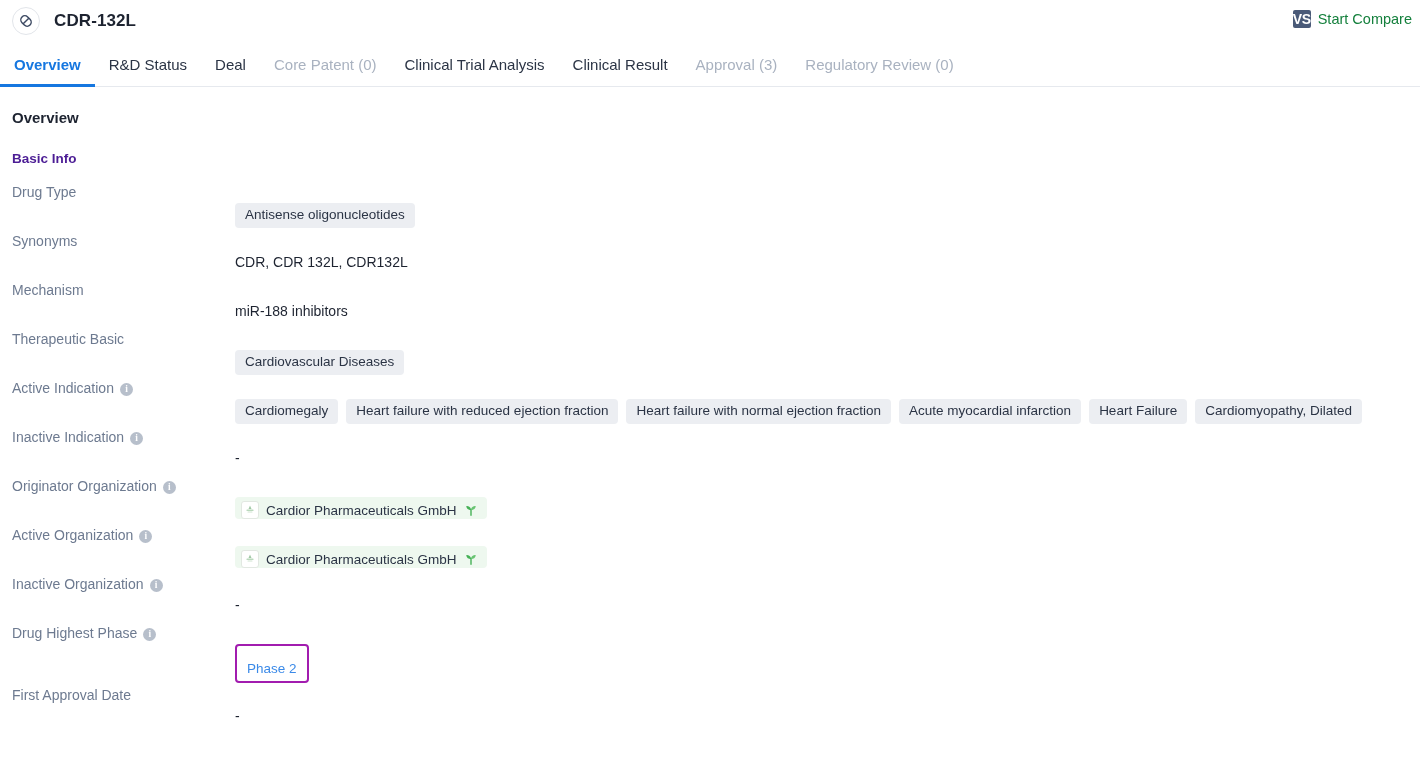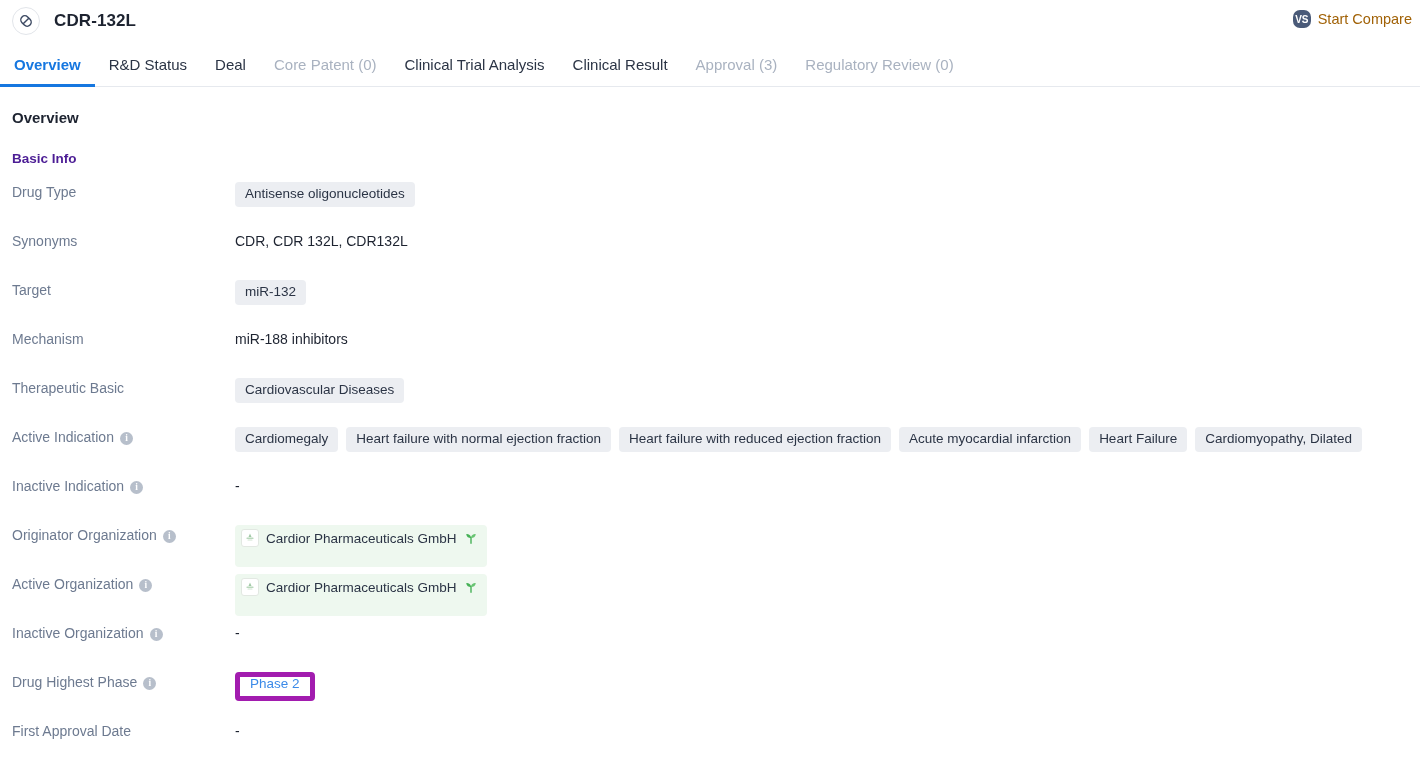--- a/index.html
+++ b/index.html
@@ -38,31 +38,31 @@
     position: absolute;
     right: 8px;
     top: 10px;
     display: flex;
     align-items: center;
     gap: 7px;
     cursor: pointer;
   }
   .vs-badge {
     width: 18px; height: 18px;
-    border-radius: 7px;
+    border-radius: 2px;
     background: #4a5a78;
     color: #fff;
-    font-size: 10px;
+    font-size: 14px;
     font-weight: bold;
     display: flex; align-items: center; justify-content: center;
     letter-spacing: -.3px;
   }
   .start-compare-label {
     font-size: 14.5px;
-    color: #a16207;
+    color: #15803d;
   }
 
   
   .tabbar {
     position: relative;
     display: flex;
     align-items: flex-end;
     height: 45px;
     padding: 0 0 0 0;
     border-bottom: 1px solid #e6e9ee;
@@ -131,20 +131,21 @@
     line-height: 1;
     flex: 0 0 auto;
   }
   .row-value {
     flex: 1 1 auto;
     display: flex;
     flex-wrap: wrap;
     gap: 8px 8px;
     align-items: flex-start;
     padding-top: 2px;
+    margin-top: 21px;
   }
   .plain-text {
     font-size: 14px;
     color: #1d2330;
     padding-top: 2px;
   }
   .dash {
     font-size: 14px;
     color: #1d2330;
     padding-top: 2px;
@@ -160,45 +161,45 @@
     white-space: nowrap;
     cursor: pointer;
   }
 
   .org-tag {
     background: #eef8ef;
     border-radius: 4px;
     display: inline-flex;
     align-items: center;
     gap: 7px;
-    padding: 4px 9px 20px 6px;
+    padding: 4px 9px 0 6px;
     cursor: pointer;
   }
   .org-logo {
     width: 18px; height: 18px;
     border-radius: 3px;
     background: #ffffff;
     border: 1px solid #e2e8e2;
     display: flex; align-items: center; justify-content: center;
     flex: 0 0 auto;
   }
   .org-name {
     font-size: 13.5px;
     color: #2b3445;
     white-space: nowrap;
   }
   .sprout { flex: 0 0 auto; display: flex; }
 
   .phase-badge {
-    border: 5px solid #a21caf;
+    border: 2px solid #a21caf;
     color: #3b8ae8;
     background: #fff;
     border-radius: 4px;
     font-size: 13.5px;
-    padding: 0 10px 5px 10px;
+    padding: 16px 10px 5px 10px;
     line-height: 1;
     white-space: nowrap;
     cursor: pointer;
   }
 </style>
 </head>
 <body>
 
 <div class="header">
   <div class="drug-icon">
@@ -245,28 +246,20 @@
 
     <div class="row">
       <div class="row-label">
         <span>Synonyms</span>
       </div>
       <div class="row-value">
         <span class="plain-text">CDR,  CDR 132L,  CDR132L</span>
       </div>
     </div>
 
-    <div class="row">
-      <div class="row-label">
-        <span>Target</span>
-      </div>
-      <div class="row-value">
-        <span class="tag">miR-132</span>
-      </div>
-    </div>
 
     <div class="row">
       <div class="row-label">
         <span>Mechanism</span>
       </div>
       <div class="row-value">
         <span class="plain-text">miR-188 inhibitors</span>
       </div>
     </div>
 
@@ -279,22 +272,22 @@
       </div>
     </div>
 
     <div class="row">
       <div class="row-label">
         <span>Active Indication</span>
         <span class="info-icon">i</span>
       </div>
       <div class="row-value">
         <span class="tag">Cardiomegaly</span>
+        <span class="tag">Heart failure with reduced ejection fraction</span>
         <span class="tag">Heart failure with normal ejection fraction</span>
-        <span class="tag">Heart failure with reduced ejection fraction</span>
         <span class="tag">Acute myocardial infarction</span>
         <span class="tag">Heart Failure</span>
         <span class="tag">Cardiomyopathy, Dilated</span>
       </div>
     </div>
 
     <div class="row">
       <div class="row-label">
         <span>Inactive Indication</span>
         <span class="info-icon">i</span>

